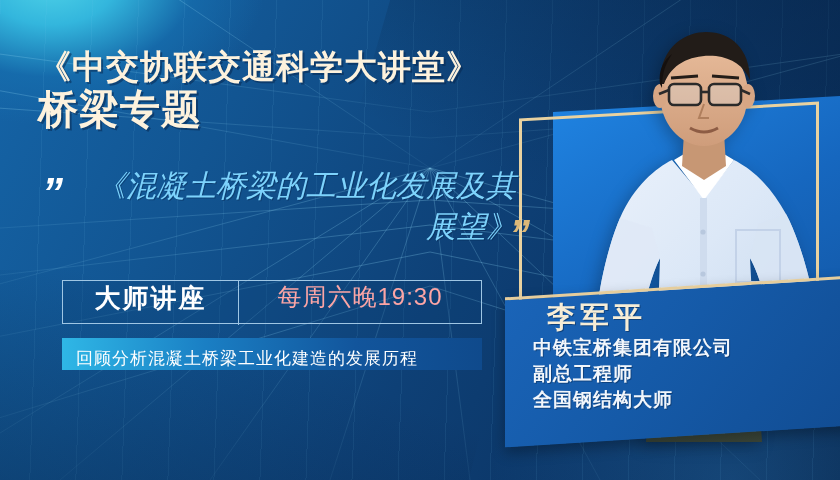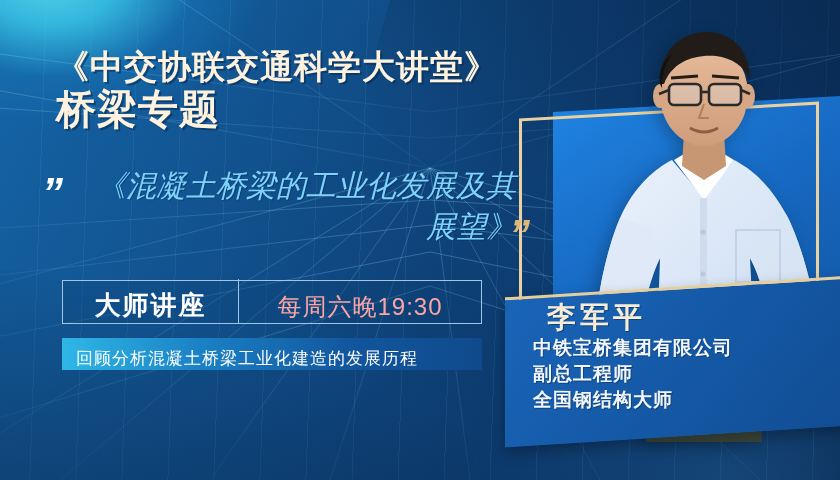--- a/index.html
+++ b/index.html
@@ -62,21 +62,20 @@
     position:absolute;left:560px;top:22px;width:280px;height:420px;
     filter:drop-shadow(-4px 4px 8px rgba(0,0,0,0.25));
   }
 
   
   .title-block{position:absolute;left:38px;top:46px;width:470px;}
   .title-line{
     color:#fdf2dd;font-weight:bold;font-size:33px;line-height:42px;
     letter-spacing:1px;white-space:nowrap;
     text-shadow:2px 2px 0 rgba(8,40,80,0.55);
-    margin-left:18px;
   }
   .title-line.t2{font-size:40px;}
 
   .quote-wrap{position:absolute;left:40px;top:168px;width:485px;height:98px;}
   .qmark{
     position:absolute;font-style:italic;font-weight:bold;font-size:42px;
     line-height:1;letter-spacing:-3px;
   }
   .qmark.open{left:2px;top:4px;color:#ffffff;}
   .qmark.close{right:-2px;top:46px;color:#dcb878;}
@@ -84,21 +83,21 @@
     position:absolute;left:46px;top:0;width:430px;
     color:#7dd3fc;font-style:italic;font-size:30px;line-height:41px;
     text-align:right;font-weight:500;
     text-shadow:1px 1px 0 rgba(8,40,80,0.45);
     font-family:Liberation Mono, monospace;
   }
 
   
   .sched-box{
     position:absolute;left:62px;top:280px;width:420px;height:44px;
-    border:1px solid #9fc6e4;display:flex;align-items:flex-end;
+    border:1px solid #9fc6e4;display:flex;align-items:flex-start;
     background:rgba(12,62,114,0.25);
   }
   .sched-left{
     width:175px;text-align:center;color:#ffffff;font-weight:bold;
     font-size:26px;letter-spacing:2px;
   }
   .sched-div{width:1px;height:44px;background:#9fc6e4;}
   .sched-right{
     flex:1;text-align:center;color:#fca5a5;font-size:24px;letter-spacing:1px;
   }

